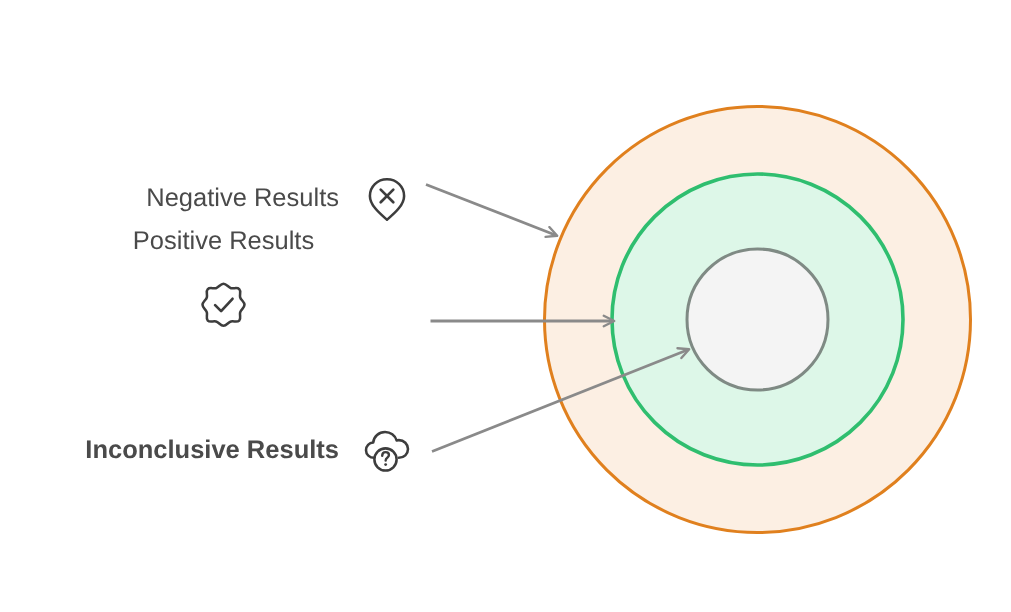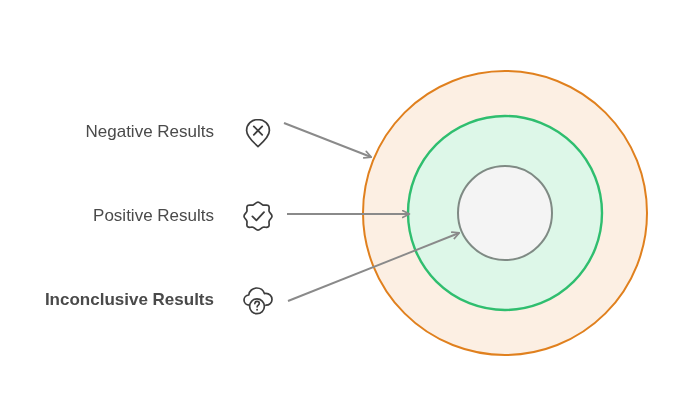--- a/index.html
+++ b/index.html
@@ -15,21 +15,21 @@
     width: 674px;
     height: 408px;
     background: #ffffff;
     overflow: hidden;
   }
   .label-row {
     position: absolute;
     display: flex;
     align-items: center;
     justify-content: flex-end;
-    gap: 24px;
+    gap: 12px;
   }
   .icon-wrap {
     width: 40px;
     height: 40px;
     display: block;
     flex: 0 0 auto;
   }
   .svg-layer {
     position: absolute;
     left: 0;
@@ -67,21 +67,21 @@
     <span class="label-text" style="font-size:17px; color:#4a4a4a; font-family:'Liberation Sans', sans-serif;">Negative Results</span>
     <span class="icon-wrap">
       <svg viewBox="0 0 40 40" width="40" height="40">
         <path d="M20 7.5 C 13.6 7.5 8.6 12.4 8.6 18.6 C 8.6 25.0 15.6 30.6 20 34.5 C 24.4 30.6 31.4 25.0 31.4 18.6 C 31.4 12.4 26.4 7.5 20 7.5 Z" fill="none" stroke="#3d3d3d" stroke-width="1.7" stroke-linejoin="round"></path>
         <line x1="15.8" y1="14.4" x2="24.2" y2="22.8" stroke="#3d3d3d" stroke-width="1.8" stroke-linecap="round"></line>
         <line x1="24.2" y1="14.4" x2="15.8" y2="22.8" stroke="#3d3d3d" stroke-width="1.8" stroke-linecap="round"></line>
       </svg>
     </span>
   </div>
 
-  <div class="label-row" style="left: 20px; top: 194px; width: 258px; height: 44px;">
+  <div class="label-row" style="left: 20px; top: 179px; width: 258px; height: 44px; flex-direction: column;">
     <span class="label-text" style="font-size:17px; color:#4a4a4a; font-family:'Liberation Sans', sans-serif;">Positive Results</span>
     <span class="icon-wrap">
       <svg viewBox="0 0 40 40" width="40" height="40">
         <path d="M20 6.2
                  C 22.0 6.2 23.2 8.6 25.0 9.1
                  C 26.8 9.6 29.1 8.3 30.5 9.7
                  C 31.9 11.1 30.6 13.4 31.1 15.2
                  C 31.6 17.0 34.0 18.2 34.0 20.2
                  C 34.0 22.2 31.6 23.4 31.1 25.2
                  C 30.6 27.0 31.9 29.3 30.5 30.7

